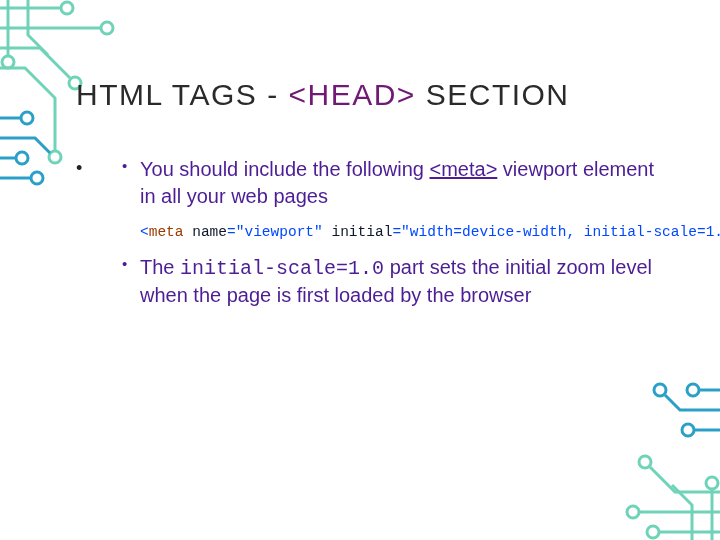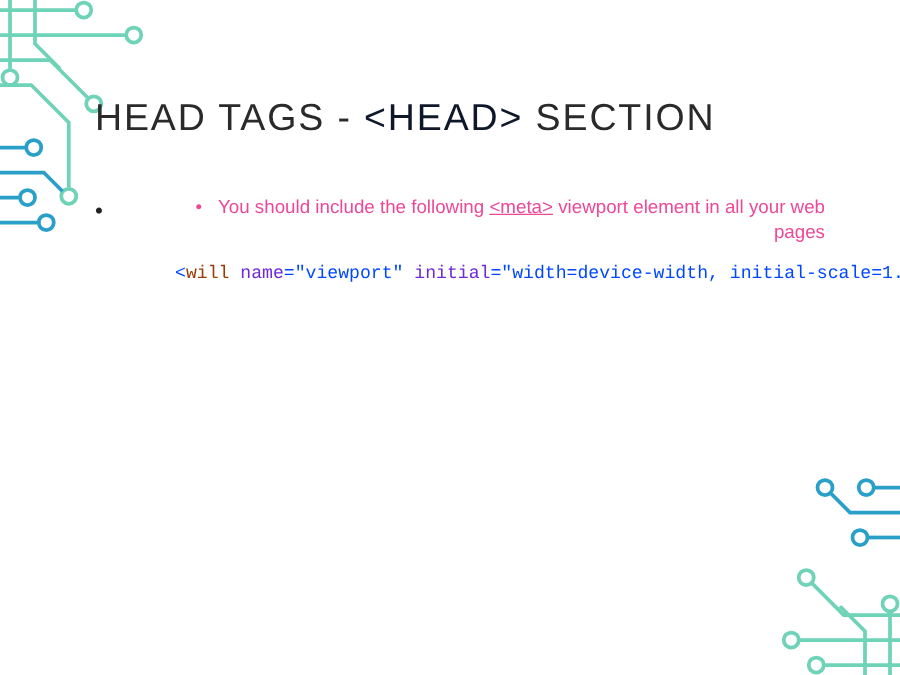--- a/index.html
+++ b/index.html
@@ -22,21 +22,21 @@
     height: 100%;
   }
 
   h1.title {
     font-size: 30px;
     font-weight: 400;
     letter-spacing: 1.5px;
     color: #2a2a2a;
     margin-bottom: 44px;
   }
-  h1.title .em { color: #0f172a; }
+  h1.title .em { color: #701a75; }
 
   .lvl1 {
     list-style: none;
     margin-left: 0;
   }
   .lvl1 > li::before {
     content: "•";
     position: absolute;
     margin-left: -18px;
     font-size: 18px;
@@ -51,45 +51,44 @@
   }
 
   .lvl2 {
     list-style: none;
     margin-top: 10px;
     margin-left: 28px;
   }
   .lvl2 > li {
     position: relative;
     padding-left: 18px;
-    font-size: 15px;
+    font-size: 20px;
     line-height: 1.35;
-    color: #ec4899;
+    color: #4c1d95;
     margin-bottom: 14px;
-    text-align: right;
   }
   .lvl2 > li::before {
     content: "•";
     position: absolute;
     margin-left: -18px;
     font-size: 15px;
     line-height: 20px;
   }
 
   .uline { text-decoration: underline; }
   .mono  { font-family: "Courier New", monospace; }
 
   .codeblock {
     font-family: "Courier New", monospace;
     font-size: 14.5px;
     color: #9a3a00;
     margin: 4px 0 14px 46px;
     white-space: nowrap;
   }
-  .codeblock .red   { color: #6d28d9; }
+  .codeblock .red   { color: #0f172a; }
   .codeblock .blue  { color: #0048ff; }
 </style>
 </head>
 <body>
 
 <svg class="circuit-tl" width="170" height="200" viewBox="0 0 170 200">
   <g stroke="#6fd3b8" stroke-width="3" fill="none">
     <path d="M0 8 H60"></path>
       <circle cx="67" cy="8" r="6"></circle>
     <path d="M0 28 H100"></path>
@@ -132,35 +131,38 @@
     <path d="M140 40 H100 L85 25"></path>
       <circle cx="80" cy="20" r="6"></circle>
     <path d="M140 20 H120"></path>
       <circle cx="113" cy="20" r="6"></circle>
   </g>
 </svg>
 
 <div class="slide">
 
   <h1 class="title">
-    <span>HEAD TAGS - </span><span class="em">&lt;HEAD&gt;</span><span> SECTION</span>
+    <span>HTML TAGS - </span><span class="em">&lt;HEAD&gt;</span><span> SECTION</span>
   </h1>
 
   <ul class="lvl1">
     <li>
 
       <ul class="lvl2">
         <li>
           <span>You should include the following </span><span class="uline">&lt;meta&gt;</span><span> viewport element in all your web pages</span>
         </li>
       </ul>
 
       <div class="codeblock">
-        <span class="blue">&lt;</span><span>will</span><span> </span><span class="red">name</span><span class="blue">="viewport"</span><span> </span><span class="red">initial</span><span class="blue">="width=device-width, initial-scale=1.0"</span>
+        <span class="blue">&lt;</span><span>meta</span><span> </span><span class="red">name</span><span class="blue">="viewport"</span><span> </span><span class="red">initial</span><span class="blue">="width=device-width, initial-scale=1.0"</span>
       </div>
 
       <ul class="lvl2">
+        <li>
+          <span>The </span><span class="mono">initial-scale=1.0</span><span> part sets the initial zoom level when the page is first loaded by the browser</span>
+        </li>
       </ul>
 
     </li>
   </ul>
 
 </div>
 
 </body></html>

